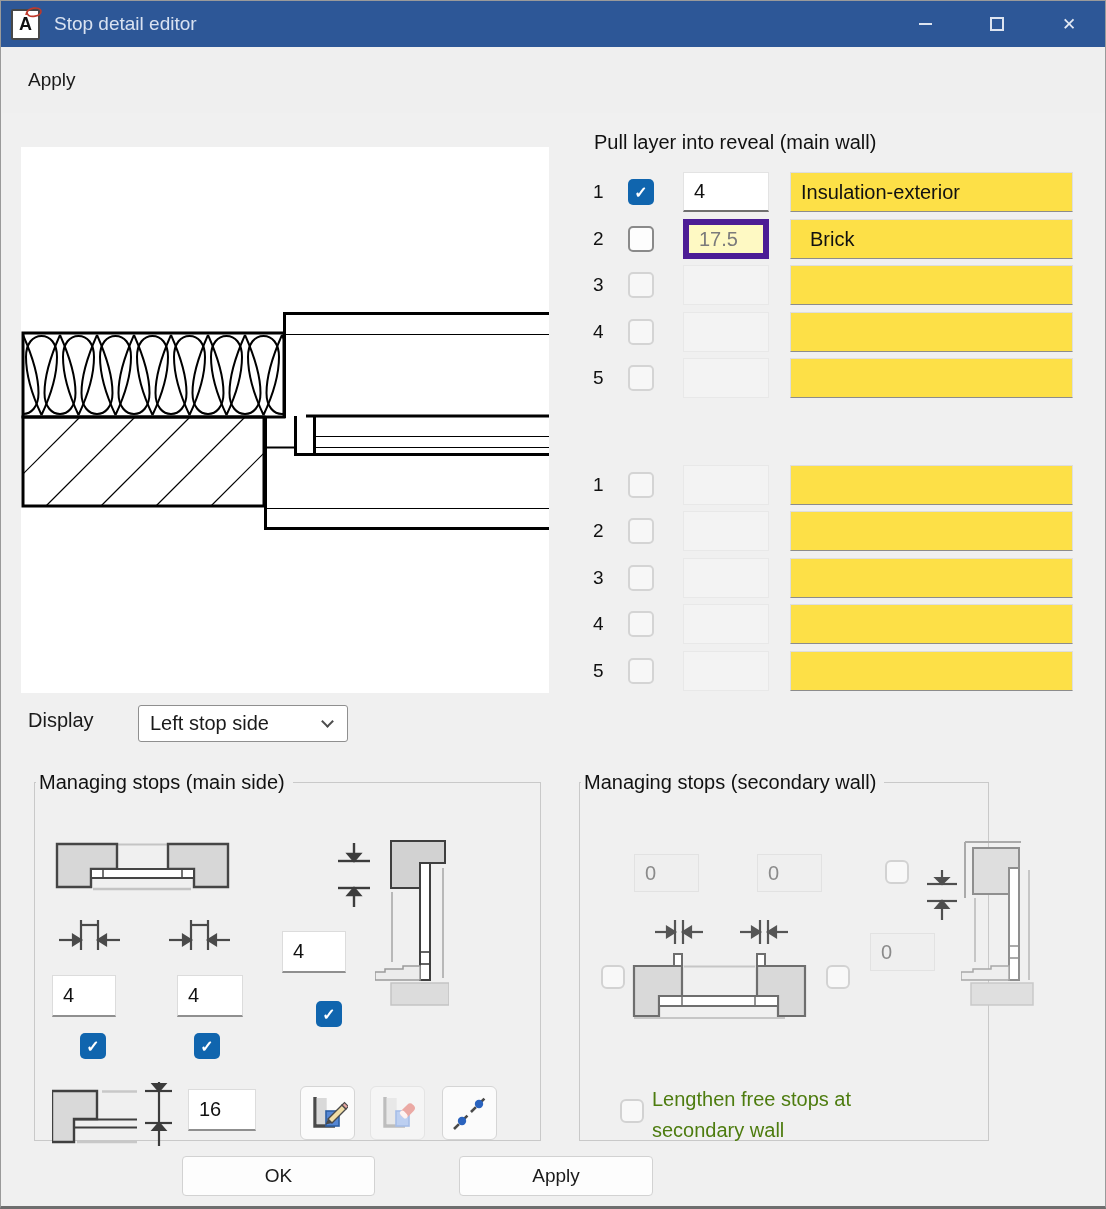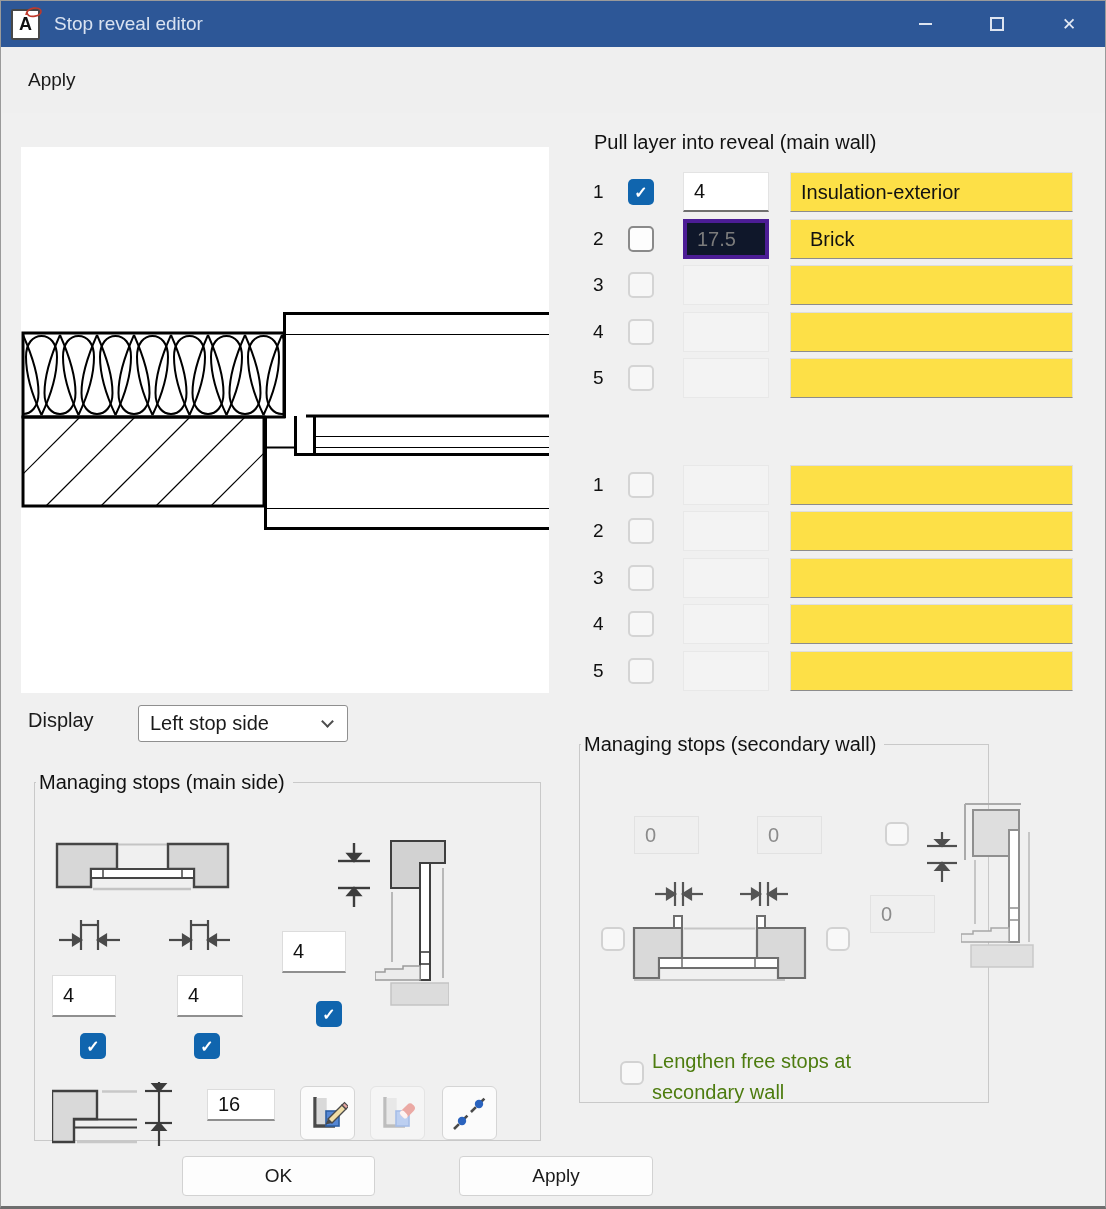--- a/index.html
+++ b/index.html
@@ -28,21 +28,21 @@
   
   .sec-title{position:absolute;font-size:20px;color:#111;}
   .row-num{position:absolute;width:20px;font-size:19px;line-height:40px;color:#111;}
   .cb{position:absolute;width:26px;height:26px;border-radius:5px;background:#fdfdfd;border:2px solid #8a8a8a;}
   .cb.on{background:#1065ae;border:none;}
   .cb.on::after{content:"✓";position:absolute;left:0;top:0;width:100%;height:100%;display:flex;align-items:center;justify-content:center;color:#fff;font-size:16px;font-weight:bold;}
   .cb.dis{background:#f7f7f7;border:2px solid #d4d4d4;}
   .cb.sec{width:24px;height:24px;border:2px solid #d2d2d2;background:#f8f8f8;border-radius:6px;}
   input.fld{position:absolute;font-family:"Liberation Sans",sans-serif;font-size:20px;color:#111;padding:0 10px;outline:none;}
   .val-on{background:#fff;border:1px solid #e3e3e3;border-bottom:2px solid #6f6f6f;}
-  .val-off{background:#0f172a;border:4px solid #4c1d95;color:#7b7b7b !important;}
+  .val-off{background:#fef9c3;border:6px solid #4c1d95;color:#7b7b7b !important;}
   .val-dis{background:#f3f3f3;border:1px solid #e8e8e8;}
   .name-fld{background:#fde047;border:1px solid #dedede;border-bottom:1px solid #8c8c8c;}
   .mg-in{background:#fff;border:1px solid #dcdcdc;border-bottom:2px solid #8f8f8f;}
   .mg-dis{background:#efefef;border:1px solid #e2e2e2;color:#8b8b8b !important;}
   
   .display-label{position:absolute;left:27px;top:708px;font-size:20px;}
   .select{position:absolute;left:137px;top:704px;width:210px;height:37px;background:#fff;border:1px solid #8f8f8f;border-radius:3px;
     display:flex;align-items:center;padding-left:11px;font-size:20px;}
   .chev{position:absolute;right:15px;top:11px;width:9px;height:9px;border-right:2px solid #4d4d4d;border-bottom:2px solid #4d4d4d;transform:rotate(45deg);}
   
@@ -61,21 +61,21 @@
 <body>
 
 <div class="window">
 
   <div class="titlebar">
     <div class="app-icon">A
       <svg width="22" height="18" viewBox="0 0 22 18">
         <path d="M3,11 C4,3 17,2 18,7 C19,12 6,15 4,9" fill="none" stroke="#c0392b" stroke-width="1.6"></path>
       </svg>
     </div>
-    <span class="tb-title">Stop reveal editor</span>
+    <span class="tb-title">Stop detail editor</span>
     <div class="tb-controls">
       <div class="tb-btn">
           <div class="glyph-min"></div>
         </div>
       <div class="tb-btn">
           <div class="glyph-max"></div>
         </div>
       <div class="tb-btn">
           <div class="glyph-close">✕</div>
         </div>
@@ -248,21 +248,21 @@
       <line x1="22" y1="47.5" x2="85" y2="47.5" stroke="#3f3f3f" stroke-width="2.2"></line>
       <line x1="25" y1="62" x2="85" y2="62" stroke="#c8c8c8" stroke-width="2.4"></line>
       <g stroke="#3c3c3c" stroke-width="2.2" fill="#3c3c3c">
         <line x1="93" y1="11" x2="120" y2="11"></line>
           <line x1="93" y1="43" x2="120" y2="43"></line>
         <line x1="107" y1="2" x2="107" y2="66"></line>
         <polygon points="101,4 113,4 107,11"></polygon>
           <polygon points="101,50 113,50 107,43"></polygon>
       </g>
     </svg>
-    <input class="fld mg-in abs" style="left: 172px; top: 295px; width: 68px; height: 32px;" value="16">
+    <input class="fld mg-in abs" style="left: 153px; top: 295px; width: 68px; height: 42px;" value="16">
 
     <div class="icon-btn" style="left:265px;top:292px;">
       <svg width="40" height="40" viewBox="0 0 40 40">
         <path d="M7,4 V33 H27" fill="none" stroke="#4a4a4a" stroke-width="3.4"></path>
         <rect x="8.7" y="5" width="10" height="26" fill="#d9d9d9"></rect>
         <rect x="18" y="18" width="13" height="15" fill="#5687d4" stroke="#2e5fa3" stroke-width="1.6"></rect>
         <polygon points="20,26 24,30 38,16 34,12" fill="#f0dda6" stroke="#4a4a4a" stroke-width="1.4"></polygon>
         <polygon points="20,26 24,30 17.5,31.5" fill="#4a4a4a"></polygon>
         <polygon points="34,12 38,16 40.5,13.5 36.5,9.5" fill="#e8a7a2" stroke="#4a4a4a" stroke-width="1.2"></polygon>
       </svg>
@@ -280,21 +280,21 @@
     </div>
     <div class="icon-btn" style="left:407px;top:292px;">
       <svg width="40" height="40" viewBox="0 0 40 40">
         <line x1="4" y1="36" x2="36" y2="4" stroke="#4a4a4a" stroke-width="2.6" stroke-dasharray="7 5"></line>
         <circle cx="12" cy="28" r="4.2" fill="#2a63be"></circle>
         <circle cx="29" cy="11" r="4.2" fill="#2a63be"></circle>
       </svg>
     </div>
   </fieldset>
 
-  <fieldset class="grp" style="left:578px;top:732px;width:410px;height:370px;">
+  <fieldset class="grp" style="left:578px;top:770px;width:410px;height:370px;">
     <legend>Managing stops (secondary wall)</legend>
 
     <input class="fld mg-dis abs" style="left: 54px; top: 60px; width: 65px; height: 38px;" value="0">
     <input class="fld mg-dis abs" style="left: 177px; top: 60px; width: 65px; height: 38px;" value="0">
     <div class="cb sec abs" style="left:305px;top:66px;"></div>
 
     <svg class="abs" style="left:343px;top:74px;" width="38" height="54" viewBox="0 0 38 54">
       <g stroke="#4f4f4f" stroke-width="2.2" fill="#4f4f4f">
         <line x1="4" y1="16" x2="34" y2="16"></line>
           <line x1="4" y1="33" x2="34" y2="33"></line>

